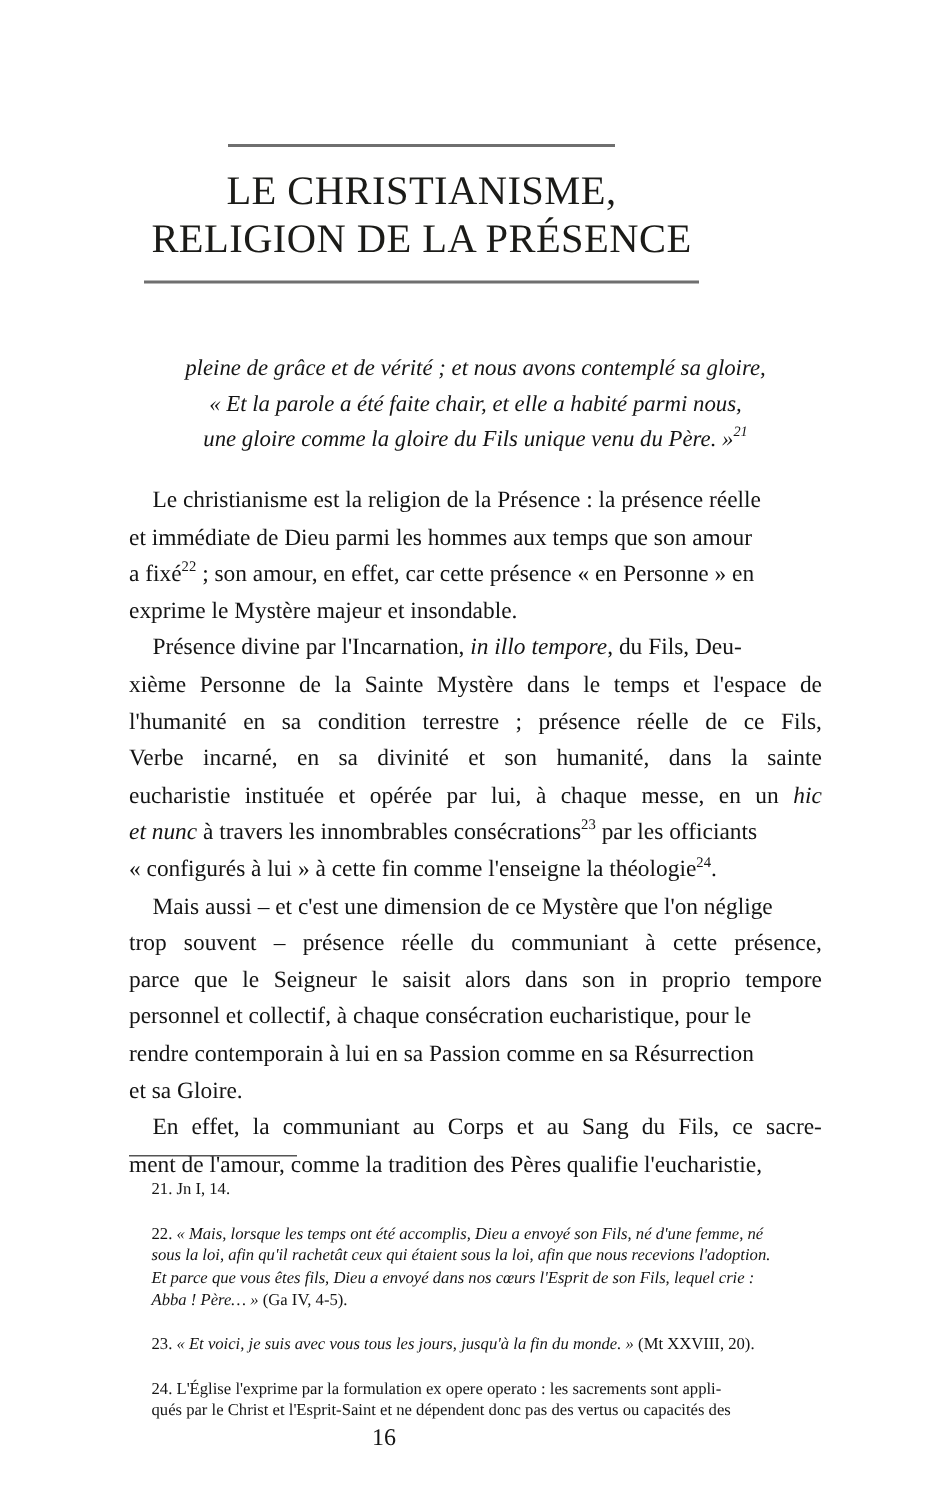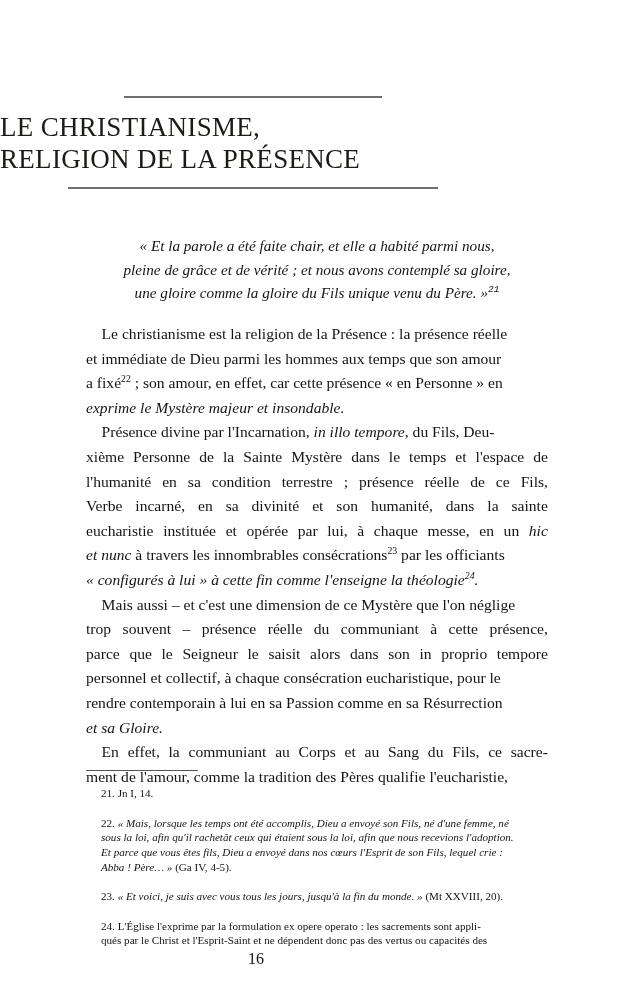--- a/index.html
+++ b/index.html
@@ -18,21 +18,22 @@
     font-family: "Liberation Serif", "DejaVu Serif", serif;
     color: #151515;
   }
 
   
   .title-block {
     position: absolute;
     left: 0;
     top: 96px;
     width: 506px;
-    text-align: left;
+    text-align: center;
+    padding-left: 28px;
   }
 
   .rule-top {
     width: 258px;
     height: 2px;
     background: #6f6f6f;
     margin: 0 auto 13px auto;
   }
 
   .rule-bottom {
@@ -67,21 +68,20 @@
     font-style: italic;
     font-size: 15.2px;
     line-height: 23.5px;
     color: #141414;
   }
   .epigraph .eline { display: block; white-space: nowrap; }
   .epigraph sup {
     font-size: 9.5px;
     vertical-align: super;
     line-height: 0;
-    font-family: Liberation Mono, monospace;
   }
 
   
   .body-text {
     position: absolute;
     left: 86px;
     top: 322px;
     width: 462px;
   }
 
@@ -89,21 +89,20 @@
     margin: 0;
     font-size: 15.6px;
     line-height: 24.6px;
     text-align: justify;
     text-justify: inter-word;
     color: #141414;
   }
   .para .ln {
     display: block;
     white-space: nowrap;
-    font-style: italic;
   }
   .para i { font-style: italic; }
   .para sup {
     font-size: 9.8px;
     vertical-align: super;
     line-height: 0;
   }
 
   
   .jline {
@@ -157,22 +156,22 @@
   <div class="title-block">
     <div class="rule-top"></div>
     <h1 class="chapter-title">
       <span class="tline">LE CHRISTIANISME,</span>
       <span class="tline">RELIGION DE LA PRÉSENCE</span>
     </h1>
     <div class="rule-bottom"></div>
   </div>
 
   <div class="epigraph">
+    <span class="eline">pleine de grâce et de vérité ; et nous avons contemplé sa gloire,</span>
     <span class="eline">« Et la parole a été faite chair, et elle a habité parmi nous,</span>
-    <span class="eline">pleine de grâce et de vérité ; et nous avons contemplé sa gloire,</span>
     <span class="eline"><span>une gloire comme la gloire du Fils unique venu du Père. »</span><sup>21</sup></span>
   </div>
 
   <div class="body-text">
 
     <p class="para">
       <span class="jline">
         <span>&nbsp;&nbsp;&nbsp;&nbsp;Le&nbsp;christianisme&nbsp;est&nbsp;la&nbsp;religion&nbsp;de&nbsp;la&nbsp;Présence&nbsp;:&nbsp;la&nbsp;présence&nbsp;réelle</span>
       </span>
       <span class="jline">

